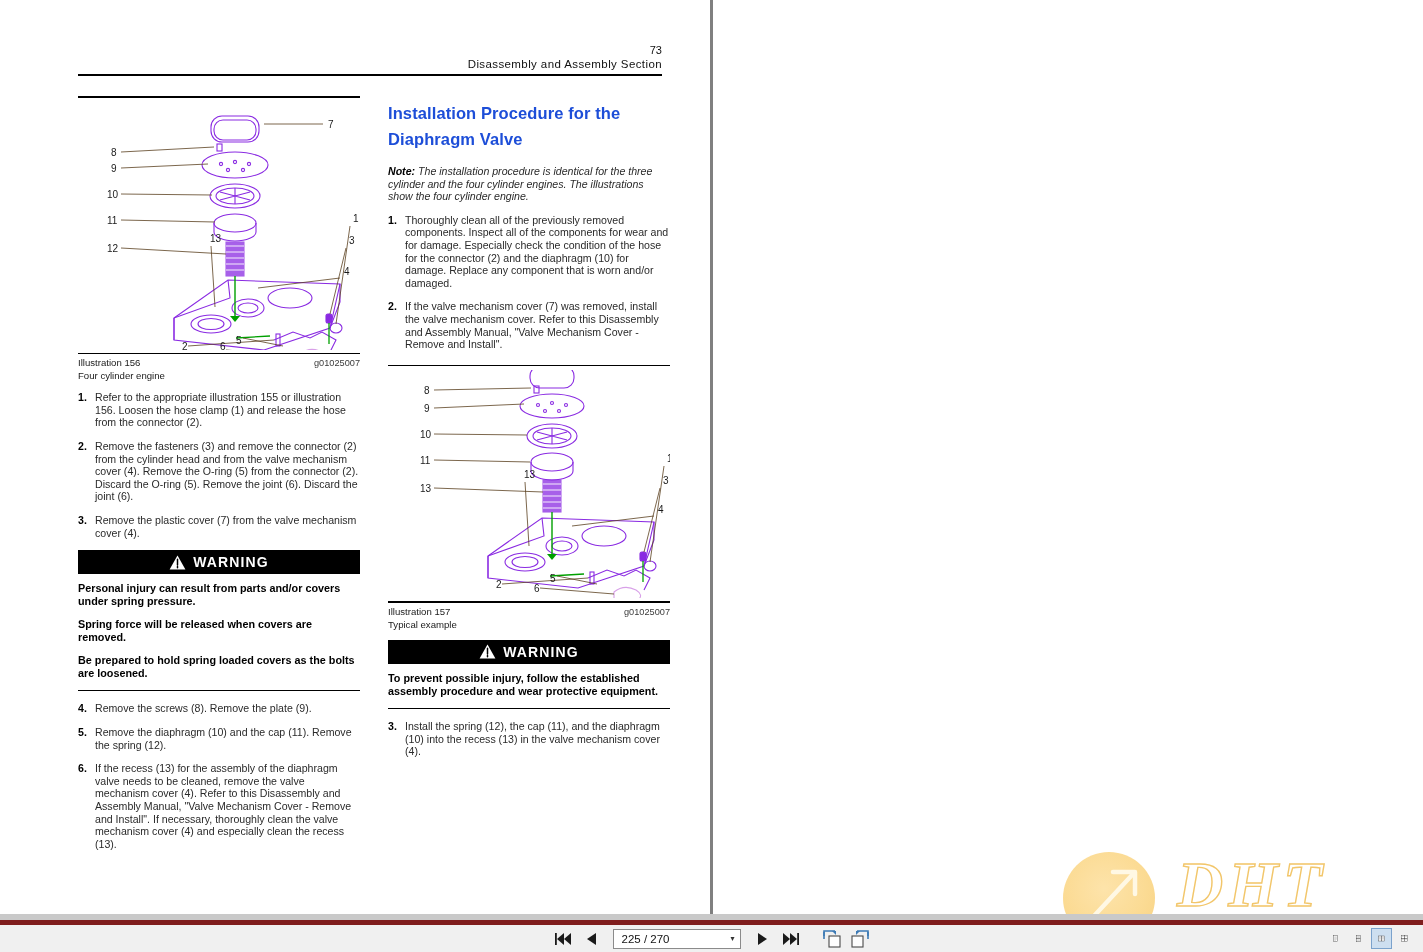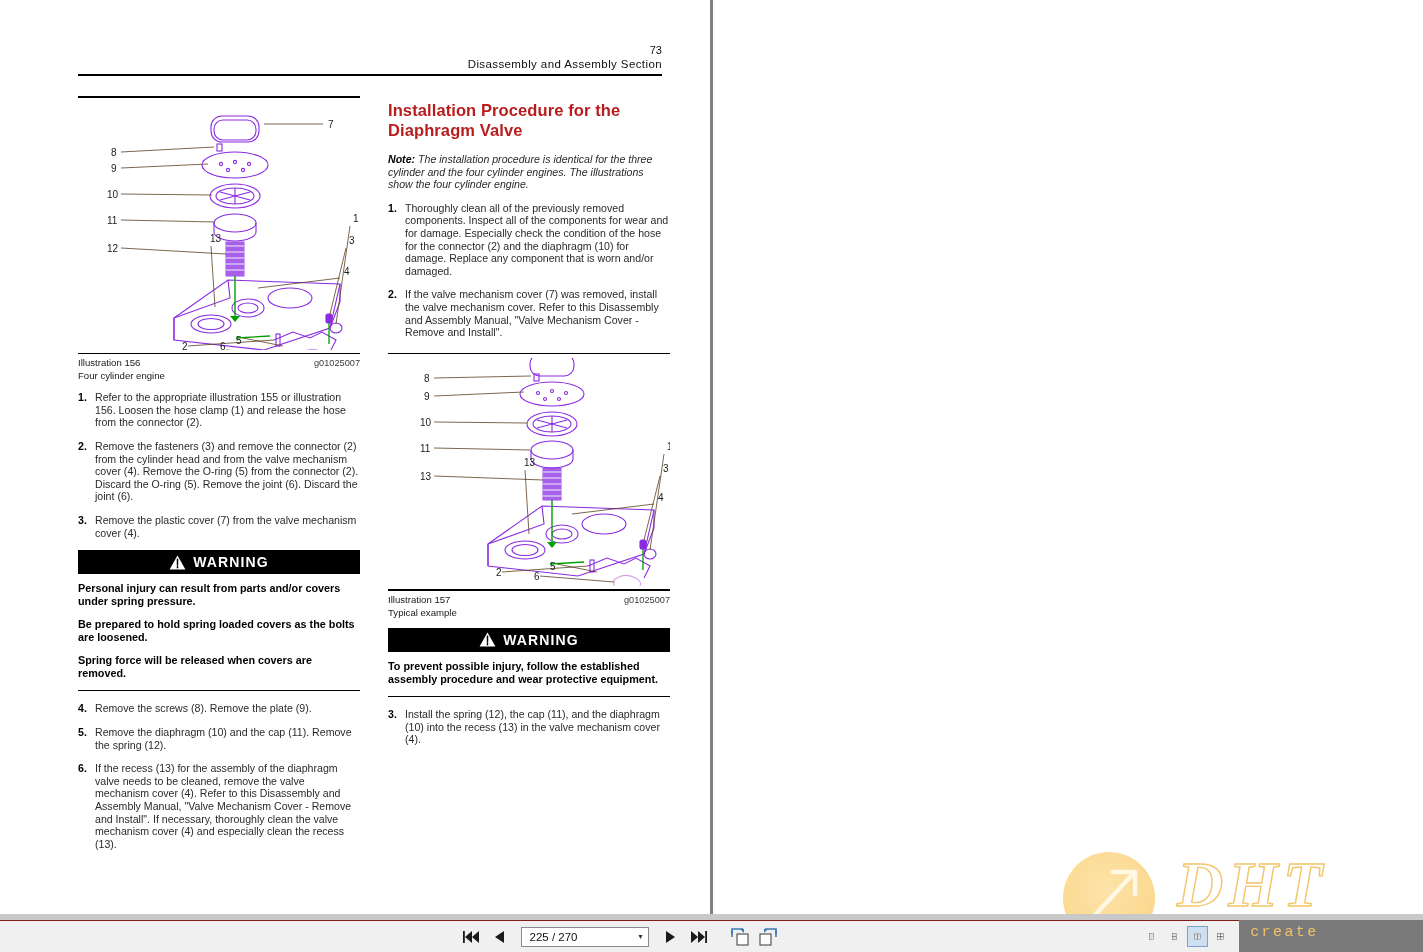--- a/index.html
+++ b/index.html
@@ -52,22 +52,22 @@
   #lhead { left: 380px; top: 44px; width: 282px; text-align: right; }
   #lhead-rule { left: 78px; top: 74px; width: 584px; }
 
   
   .col { position: absolute; width: 282px; }
   #col1 { left: 78px;  top: 96px; }
   #col2 { left: 388px; top: 96px; }
 
   
   h2.title {
-    font-size: 16.5px; line-height: 20px; font-weight: bold;
-    margin: 4px 0 13px 0; color: #b91c1c; letter-spacing: .1px;
+    font-size: 16.5px; line-height: 26px; font-weight: bold;
+    margin: 4px 0 13px 0; color: #1d4ed8; letter-spacing: .1px;
   }
   p.body {
     font-size: 10.6px; line-height: 12.6px; margin: 0 0 11px 0; color: #2a2a2a;
     text-align: left;
     font-style: italic;
   }
   p.body .lead { font-weight: bold; color:#000; }
 
   ol.steps { margin: 0; padding: 0; list-style: none; }
   ol.steps li {
@@ -106,23 +106,23 @@
   .warn-tri { width: 17px; height: 15px; display:block; }
   .warn-body { margin-top: 8px; }
   .warn-body p {
     font-size: 10.8px; line-height: 13px; font-weight: bold; color: #000;
     margin: 0 0 10px 0;
   }
   .warn-rule { height: 1.3px; background: #000; margin: 4px 0 11px 0; }
 
   
   #toolbar {
-    position: absolute; left: 0; bottom: 0; width: 1239px; height: 32px;
+    position: absolute; left: 0; bottom: 0; width: 1423px; height: 32px;
     background: #f0f0f0;
-    border-top: 1px solid #7f1d1d;
+    border-top: 5px solid #7f1d1d;
     display: flex; align-items: center; justify-content: center;
     gap: 6px;
   }
   .tb-btn {
     width: 22px; height: 22px;
     display: flex; align-items: center; justify-content: center;
     background: transparent; border: none; cursor: pointer; padding: 0;
   }
   .tb-sep { width: 8px; }
   .pagebox {
@@ -293,22 +293,22 @@
         <div class="warn-wrap">
           <div class="warn-bar">
             <svg class="warn-tri" viewBox="0 0 17 15">
               <path d="M8.5 0.6 L16.4 14.4 L0.6 14.4 Z" fill="#fff"></path>
               <path d="M8.5 4.2 L8.5 10 M8.5 11.5 L8.5 12.7" stroke="#000" stroke-width="1.5" stroke-linecap="round"></path>
             </svg>
             <span class="wtxt">WARNING</span>
           </div>
           <div class="warn-body">
             <p>Personal injury can result from parts and/or covers under spring pressure.</p>
+            <p>Spring force will be released when covers are removed.</p>
             <p>Be prepared to hold spring loaded covers as the bolts are loosened.</p>
-            <p>Spring force will be released when covers are removed.</p>
           </div>
           <div class="warn-rule"></div>
         </div>
 
         <ol class="steps">
           <li><span class="num">4.</span><span>Remove the screws (8). Remove the plate (9).</span></li>
           <li><span class="num">5.</span><span>Remove the diaphragm (10) and the cap (11). Remove the spring (12).</span></li>
           <li><span class="num">6.</span><span>If the recess (13) for the assembly of the diaphragm valve needs to be cleaned, remove the valve mechanism cover (4). Refer to this Disassembly and Assembly Manual, "Valve Mechanism Cover - Remove and Install". If necessary, thoroughly clean the valve mechanism cover (4) and especially clean the recess (13).</span></li>
         </ol>
       </div>

